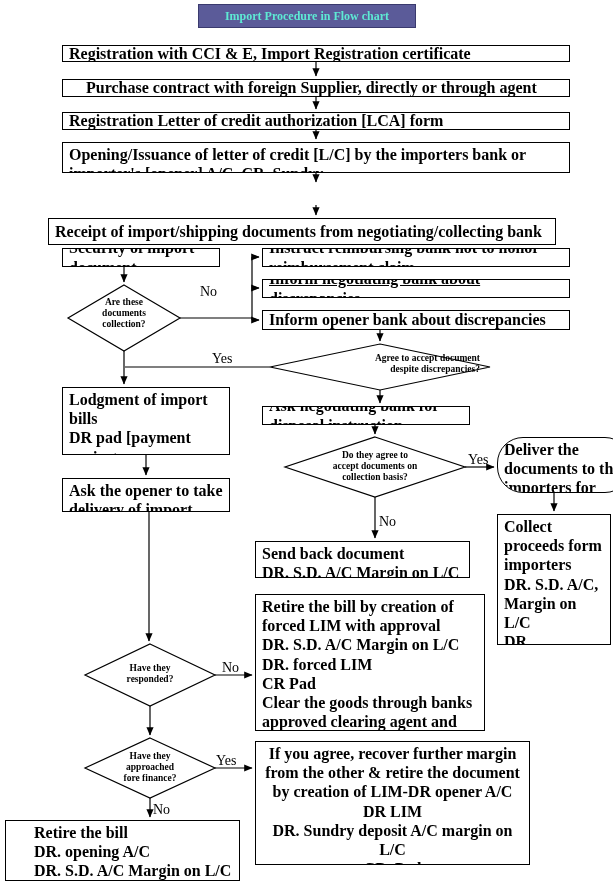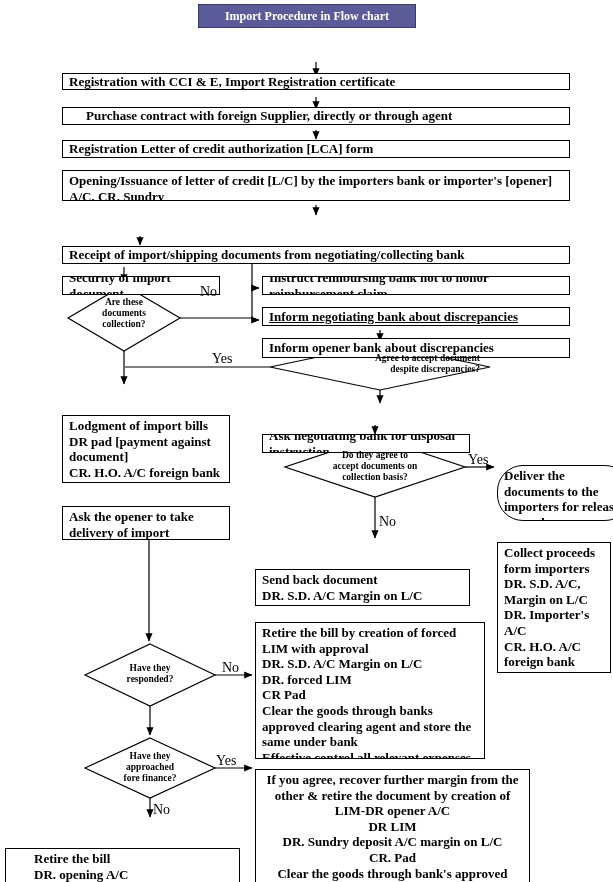--- a/index.html
+++ b/index.html
@@ -1,36 +1,36 @@
 <!DOCTYPE html>
 <html><head>
 <meta charset="utf-8">
 <style>
   html,body{margin:0;padding:0;background:#fff;}
   #canvas{position:relative;width:613px;height:882px;background:#fff;overflow:hidden;
           font-family:"Liberation Serif","DejaVu Serif",serif;}
   svg.layer{position:absolute;left:0;top:0;width:613px;height:882px;}
   .box{position:absolute;border:1px solid #000;background:#fff;color:#000;
-       font-weight:bold;font-size:13px;line-height:1.2;padding:2px 6px;
-       box-sizing:border-box;white-space:pre-line;overflow:hidden;margin-top:28px;}
+       font-weight:bold;font-size:16px;line-height:1.2;padding:2px 6px;
+       box-sizing:border-box;white-space:pre-line;overflow:hidden;}
   .vc{display:flex;align-items:center;}
   .title{position:absolute;left:198px;top:4px;width:218px;height:24px;
          background:#5b5b99;border:1px solid #3a3a6e;color:#fff;
          display:flex;align-items:center;justify-content:center;
          font-weight:bold;font-size:12px;box-sizing:border-box;}
   .dtext{position:absolute;color:#000;font-weight:bold;font-size:9.5px;line-height:1.15;
          text-align:center;white-space:pre-line;}
   .lbl{position:absolute;color:#000;font-weight:normal;font-size:14px;}
   
   .b1{left:62px;top:45px;width:508px;height:17px;}
   .b2{left:62px;top:79px;width:508px;height:18px;padding-left:23px;}
   .b3{left:62px;top:112px;width:508px;height:18px;}
   .b4{left:62px;top:142px;width:508px;height:31px;}
   .b5{left:62px;top:185px;width:508px;height:20px;}
-  .b6{left:62px;top:218px;width:508px;height:18px;}
+  .b6{left:48px;top:218px;width:508px;height:27px;}
   .b7{left:62px;top:248px;width:158px;height:19px;}
   .b8{left:262px;top:248px;width:308px;height:19px;}
   .b9{left:262px;top:279px;width:308px;height:19px;text-decoration:underline;}
   .b10{left:262px;top:310px;width:308px;height:20px;}
   .b11{left:62px;top:387px;width:168px;height:68px;}
   .b12{left:262px;top:406px;width:208px;height:19px;}
   .b13{left:62px;top:478px;width:168px;height:34px;}
   .b14{left:497px;top:437px;width:134px;height:56px;border-radius:26px;}
   .b15{left:497px;top:514px;width:114px;height:131px;}
   .b16{left:255px;top:541px;width:215px;height:37px;}
@@ -103,21 +103,21 @@
 
     <line class="conn" x1="150" y1="798" x2="150" y2="817" marker-end="url(#ah)"></line>
 
     <polygon class="dshape" points="124,285 180,318 124,351 68,318"></polygon>
     <polygon class="dshape" points="380,344 490,367 380,390 270,367"></polygon>
     <polygon class="dshape" points="375,437 465,467 375,497 285,467"></polygon>
     <polygon class="dshape" points="150,644 215,675 150,706 85,675"></polygon>
     <polygon class="dshape" points="150,738 215,768 150,798 85,768"></polygon>
   </svg>
 
-  <div class="title" style="background: rgb(91, 91, 153); color: #ffffff;">Import Procedure in Flow chart</div>
+  <div class="title" style="background: rgb(91, 91, 153); color: #5eead4;">Import Procedure in Flow chart</div>
 
   <div class="box vc b1">Registration with CCI &amp; E, Import Registration certificate</div>
   <div class="box vc b2">Purchase contract with foreign Supplier, directly or through agent</div>
   <div class="box vc b3">Registration Letter of credit authorization [LCA] form</div>
   <div class="box b4">Opening/Issuance of letter of credit [L/C] by the importers bank or importer's [opener] A/C, CR. Sundry
 deposit A/C-Marein on L/C</div>
   <div class="box vc b6">Receipt of import/shipping documents from negotiating/collecting bank</div>
   <div class="box vc b7">Security of import document</div>
   <div class="box vc b8">Instruct reimbursing bank not to honor reimbursement claim</div>
   <div class="box vc b9">Inform negotiating bank about discrepancies</div>

